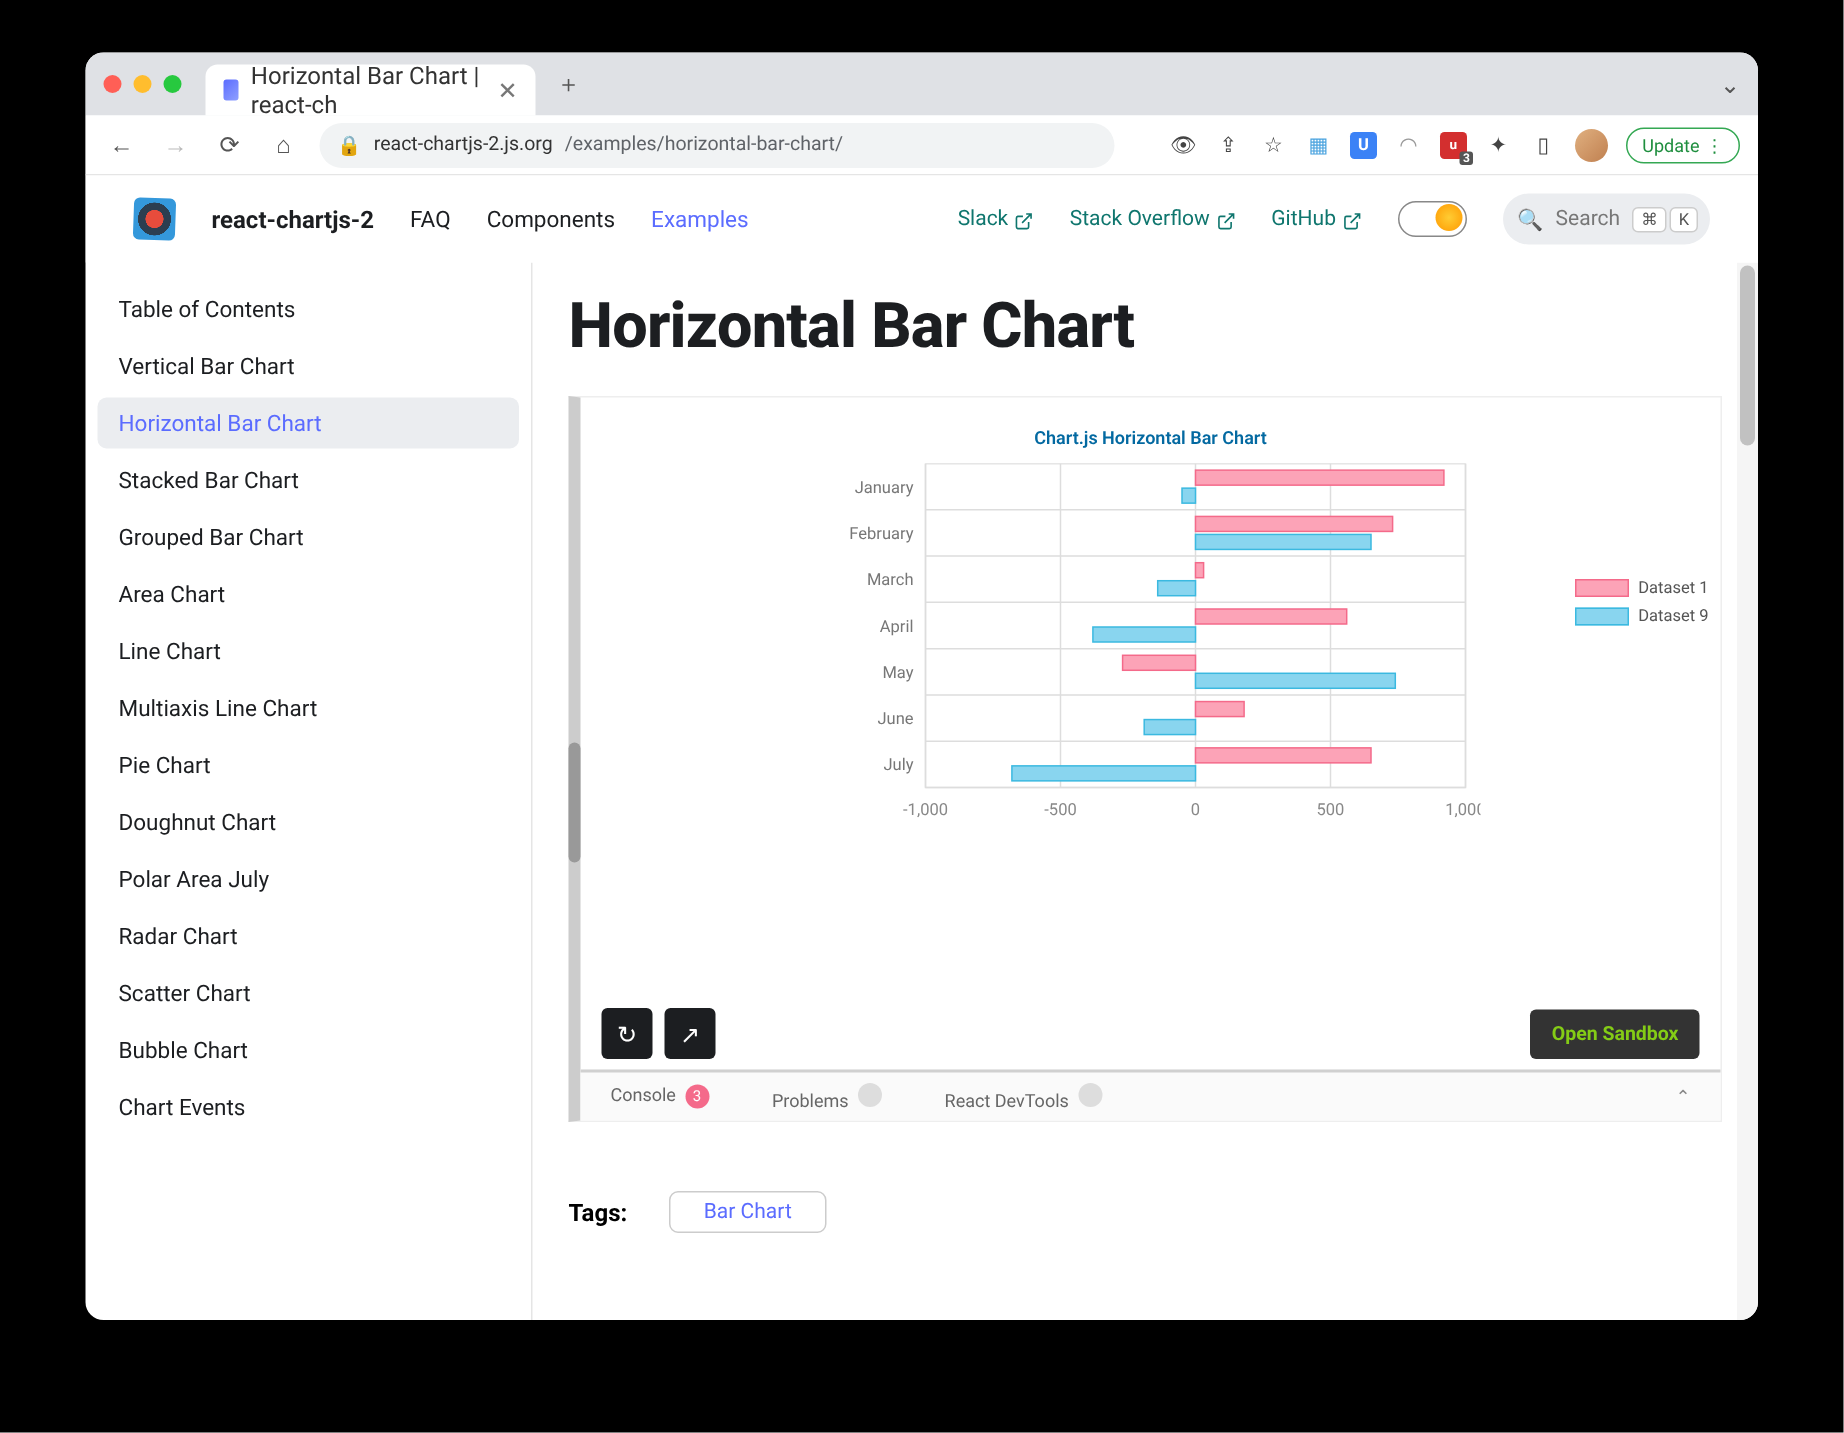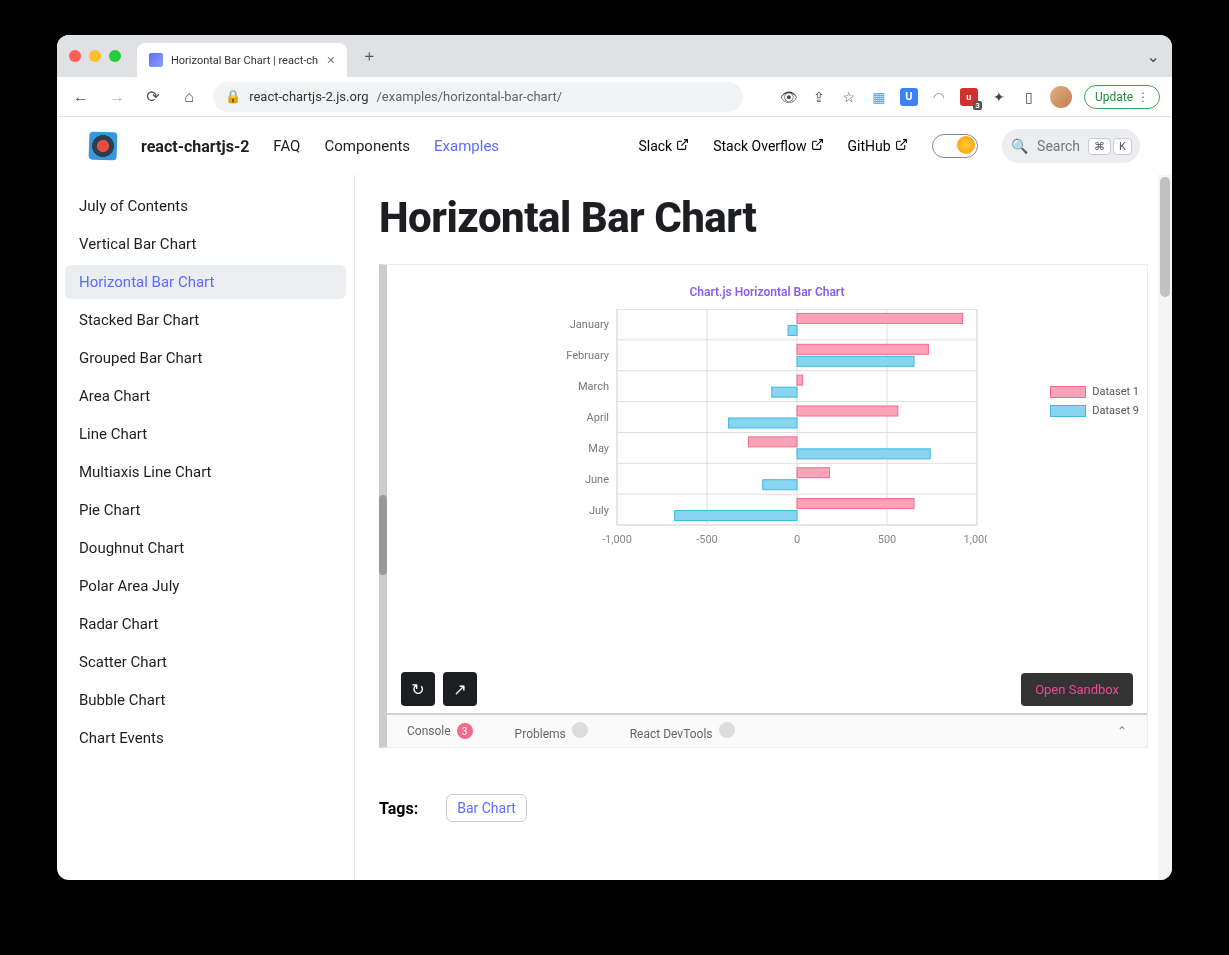--- a/index.html
+++ b/index.html
@@ -3,21 +3,21 @@
 <meta charset="utf-8">
 <style>
   * { box-sizing: border-box; margin: 0; padding: 0; }
   body { background: #000; font-family: -apple-system, BlinkMacSystemFont, "Segoe UI", Roboto, sans-serif; width: 1229px; height: 955px; display: flex; align-items: flex-start; justify-content: center; padding-top: 35px; }
   .browser { width: 1115px; height: 845px; background: #fff; border-radius: 12px; overflow: hidden; box-shadow: 0 10px 40px rgba(0,0,0,.5); display: flex; flex-direction: column; }
   
   .tabbar { height: 42px; background: #dfe1e5; display: flex; align-items: center; padding: 0 12px; gap: 8px; }
   .traffic { display: flex; gap: 8px; margin-right: 8px; }
   .dot { width: 12px; height: 12px; border-radius: 50%; }
   .dot.red { background:#ff5f56;} .dot.yellow{background:#ffbd2e;} .dot.green{background:#27c93f;}
-  .tab { background:#fff; height: 34px; border-radius: 8px 8px 0 0; display:flex; align-items:center; padding:0 12px; gap:8px; font-size:11px; color:#333; max-width:220px; margin-top:8px;}
+  .tab { background:#fff; height: 34px; border-radius: 8px 8px 0 0; display:flex; align-items:center; padding:0 12px; gap:8px; font-size:16px; color:#333; max-width:220px; margin-top:8px;}
   .tab-fav { width:14px; height:14px; background:linear-gradient(135deg,#5b6cff,#8fa0ff); border-radius:2px; }
   .tab-close { color:#777; cursor:pointer; }
   .newtab { width:28px; height:28px; display:flex;align-items:center;justify-content:center;color:#555;border-radius:50%; }
   .tabchev { margin-left:auto; color:#555; }
   .toolbar { height: 40px; background:#fff; border-bottom:1px solid #e5e5e5; display:flex; align-items:center; padding:0 12px; gap:12px; }
   .tbtn { width:24px; height:24px; display:flex; align-items:center; justify-content:center; color:#555; border-radius:50%; }
   .addr { flex:0 0 530px; height:30px; background:#f1f3f4; border-radius:15px; display:flex; align-items:center; padding:0 12px; gap:8px; font-size:13px; color:#333; }
   .addr .lock{color:#555;}
   .addr .path{color:#5f6368;}
   .right-icons { margin-left:auto; display:flex; align-items:center; gap:12px; }
@@ -26,61 +26,61 @@
   .ext.red { background:#d32f2f; color:#fff; border-radius:3px; font-size:9px; font-weight:bold; position:relative; }
   .ext.red .badge{position:absolute;bottom:-4px;right:-4px;background:#555;color:#fff;font-size:8px;padding:0 2px;border-radius:2px;}
   .avatar{width:22px;height:22px;border-radius:50%;background:linear-gradient(135deg,#e0b080,#c08050);}
   .update-pill{border:1px solid #34a853;color:#1e8e3e;border-radius:14px;padding:4px 10px;font-size:12px;display:flex;align-items:center;gap:4px;}
   
   .siteheader{height:58px;border-bottom:0;display:flex;align-items:center;padding:0 32px;gap:24px;background:#fff;}
   .logo{width:28px;height:28px;background:radial-gradient(circle,#e74c3c 30%,#2c3e50 31% 55%,#3498db 56%);border-radius:4px;transform:rotate(2deg);}
   .brand{font-weight:700;font-size:16px;color:#1c1e21;}
   .navlink{font-size:15px;color:#1c1e21;}
   .navlink.active{color:#5b6cff;}
-  .extlink{font-size:14px;color:#000000;display:flex;align-items:flex-start;gap:4px;}
+  .extlink{font-size:14px;color:#0f766e;display:flex;align-items:flex-end;gap:4px;}
   .extlink svg{width:13px;height:13px;}
   .spacer{flex:1;}
   .toggle{width:46px;height:24px;border:1px solid #888;border-radius:12px;position:relative;background:#fff;}
   .toggle .sun{position:absolute;right:2px;top:1px;width:18px;height:18px;border-radius:50%;background:radial-gradient(circle,#ffcc33,#ff9900);}
   .searchbox{height:34px;background:#ebedf0;border-radius:20px;display:flex;align-items:center;padding:0 8px 0 10px;gap:8px;color:#777;font-size:14px;}
   .kbd{display:flex;gap:2px;}
   .kbd span{background:#fff;border:1px solid #ccc;border-radius:4px;padding:1px 5px;font-size:11px;color:#555;}
   
   .main{flex:1;display:flex;overflow:hidden;position:relative;}
   .mainscroll{position:absolute;right:0;top:0;width:14px;height:100%;background:#f5f5f5;}
   .mainscroll .thumb{width:10px;margin:2px;height:120px;background:#c1c1c1;border-radius:5px;}
   .sidebar{width:298px;border-right:1px solid #e5e5e5;padding:14px 8px;overflow:auto;}
   .sidebaritem{padding:8px 14px;font-size:15px;color:#1c1e21;border-radius:6px;margin-bottom:4px;cursor:pointer;}
   .sidebaritem.active{background:#ebedf0;color:#5b6cff;}
   .content{flex:1;padding:18px 24px 24px 24px;overflow:auto;position:relative;}
   h1{font-size:42px;font-weight:800;color:#1c1e21;margin-bottom:22px;letter-spacing:-.5px;}
   
   .sandbox{border:1px solid #eee;border-left:8px solid #ccc;position:relative;background:#fff;width:100%;}
   .sandbox .sbscroll{position:absolute;left:-8px;top:230px;width:8px;height:80px;background:#999;border-radius:4px;}
   .chartwrap{padding:20px 20px 10px 20px;height:400px;position:relative;}
-  .chart-title{text-align:center;font-size:12px;font-weight:600;color:#8b5cf6;margin-bottom:10px;}
+  .chart-title{text-align:center;font-size:12px;font-weight:600;color:#0369a1;margin-bottom:10px;}
   
   .chart-svg{display:block;margin:0 auto;}
   .legendbox{position:absolute;right:8px;top:120px;font-size:11px;color:#555;}
   .legendrow{display:flex;align-items:center;gap:6px;margin-bottom:6px;}
   .swatch{width:36px;height:12px;border:1px solid;}
   .swatch.pink{background:#fca3b7;border-color:#f46a8a;}
   .swatch.blue{background:#89d5ef;border-color:#3bb9e0;}
   .sandbox-toolbar{height:48px;display:flex;align-items:center;padding:0 14px;gap:8px;border-top:0;}
   .sbtn{width:34px;height:34px;background:#1c1e21;color:#fff;border-radius:4px;display:flex;align-items:center;justify-content:center;}
-  .openbtn{margin-left:auto;background:#333;color:#ec4899;font-size:13px;padding:9px 14px;border-radius:4px;}
+  .openbtn{margin-left:auto;background:#333;color:#84cc16;font-size:13px;padding:9px 14px;border-radius:4px;font-weight:bold;}
   .tabs-panel{height:34px;border-top:2px solid #d0d0d0;display:flex;align-items:center;padding:0 20px;gap:42px;font-size:12px;color:#666;background:#fafafa;}
   .tabs-panel .badge{display:inline-flex;align-items:center;justify-content:center;width:16px;height:16px;border-radius:8px;font-size:10px;margin-left:6px;}
   .tabs-panel .badge.red{background:#f46a8a;color:#fff;}
   .tabs-panel .badge.gray{background:#ddd;color:#888;}
   .tabs-panel .chev{margin-left:auto;color:#888;}
   
   .tagsrow{margin-top:46px;display:flex;align-items:center;gap:28px;}
   .tagsrow b{font-size:16px;}
-  .tag{border:1px solid #ccc;border-radius:6px;padding:5px 10px;font-size:14px;color:#5b6cff;}
+  .tag{border:1px solid #ccc;border-radius:6px;padding:5px 22px;font-size:14px;color:#5b6cff;}
 </style>
 </head>
 <body>
 
 <div class="browser">
 
   <div class="tabbar">
     <div class="traffic">
       <div class="dot red"></div>
       <div class="dot yellow"></div>
@@ -156,21 +156,21 @@
       <span>Search</span>
       <span class="kbd">
           <span>⌘</span>
           <span>K</span>
         </span>
     </div>
   </div>
 
   <div class="main">
     <div class="sidebar" id="sidebar">
-        <div class="sidebaritem">July of Contents</div>
+        <div class="sidebaritem">Table of Contents</div>
         <div class="sidebaritem">Vertical Bar Chart</div>
         <div class="sidebaritem active">Horizontal Bar Chart</div>
         <div class="sidebaritem">Stacked Bar Chart</div>
         <div class="sidebaritem">Grouped Bar Chart</div>
         <div class="sidebaritem">Area Chart</div>
         <div class="sidebaritem">Line Chart</div>
         <div class="sidebaritem">Multiaxis Line Chart</div>
         <div class="sidebaritem">Pie Chart</div>
         <div class="sidebaritem">Doughnut Chart</div>
         <div class="sidebaritem">Polar Area July</div>

